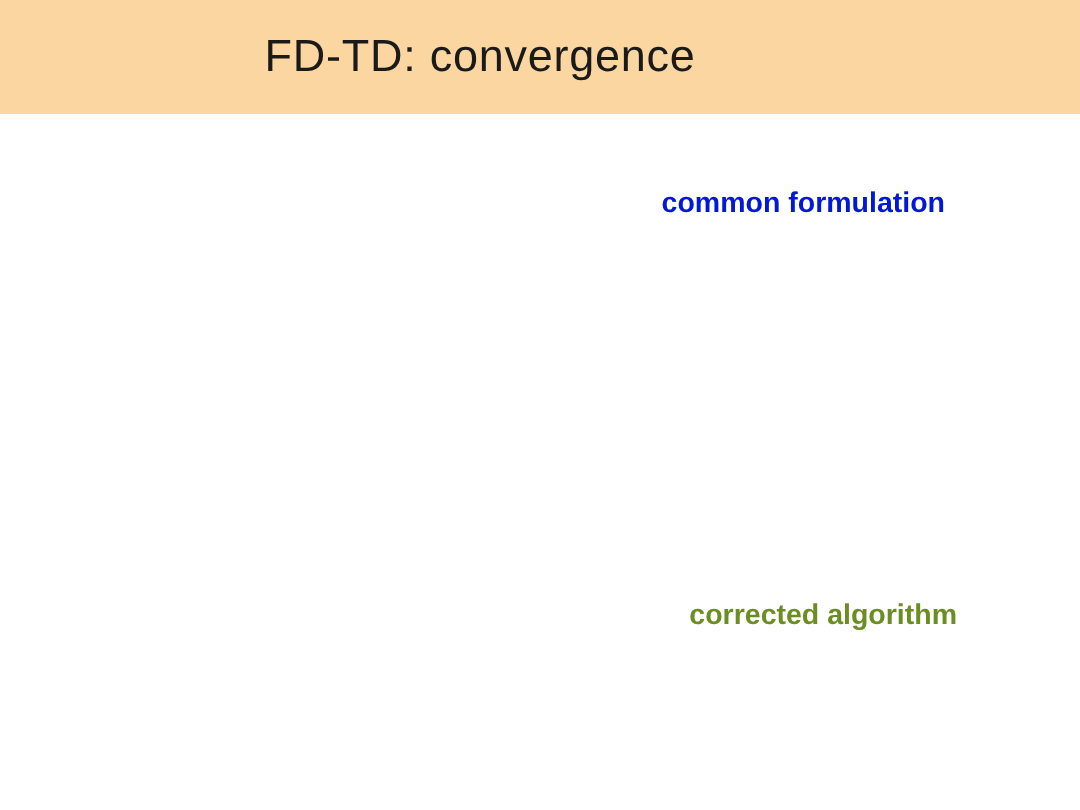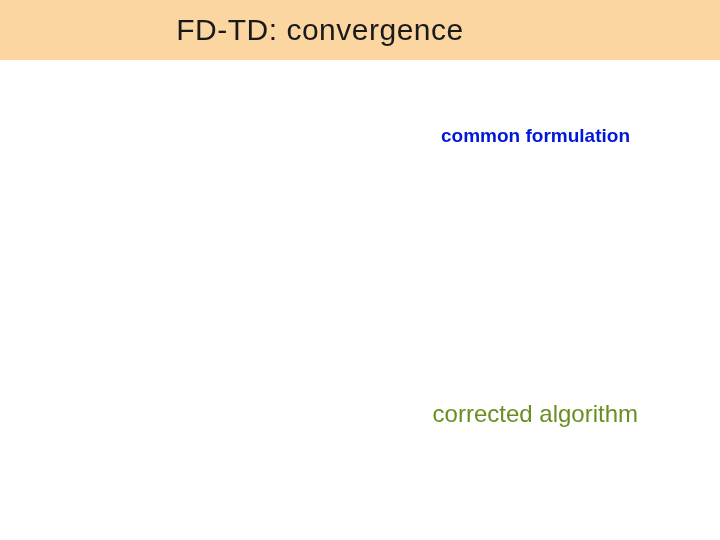--- a/index.html
+++ b/index.html
@@ -4,21 +4,21 @@
   <style>
     * { margin: 0; padding: 0; box-sizing: border-box; }
     html, body { width: 720px; height: 540px; overflow: hidden; }
     body {
       font-family: Arial, Helvetica, sans-serif;
       background: #ffffff;
       position: relative;
     }
     .title-bar {
       width: 100%;
-      height: 60px;
+      height: 76px;
       background: #fbd6a0;
       display: flex;
       align-items: center;
       justify-content: center;
     }
     .title-text {
       font-size: 30px;
       color: #1a1a1a;
       letter-spacing: 0.5px;
       transform: translateX(-40px);
@@ -28,23 +28,23 @@
       top: 125px;
       right: 90px;
       font-size: 19px;
       color: #0018d9;
       font-weight: 700;
     }
     .label-corrected {
       position: absolute;
       top: 400px;
       right: 82px;
-      font-size: 24px;
+      font-size: 19px;
       color: #6b8e23;
-      font-weight: 400;
+      font-weight: 700;
     }
   </style>
 </head>
 <body>
 
 <div class="title-bar">
   <div class="title-text">FD-TD: convergence</div>
 </div>
 
 <div class="label-common">common formulation</div>

